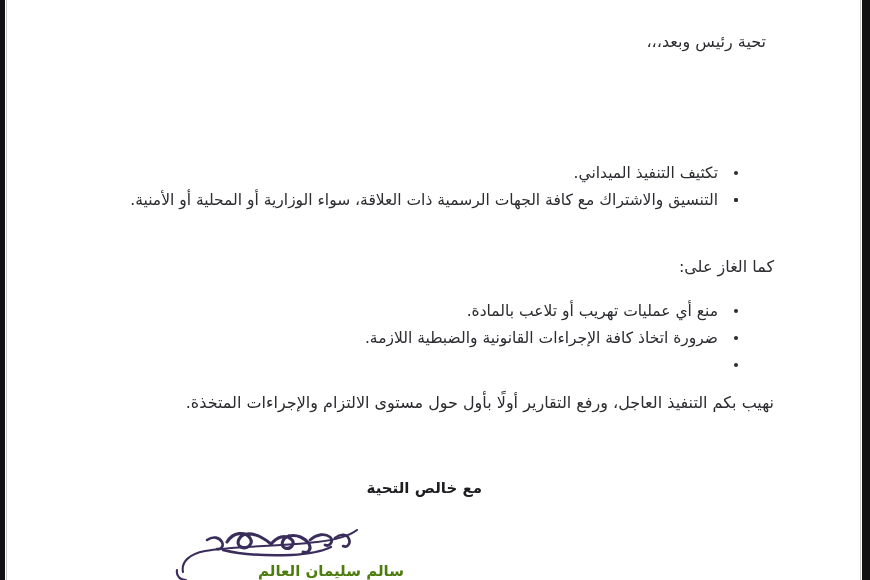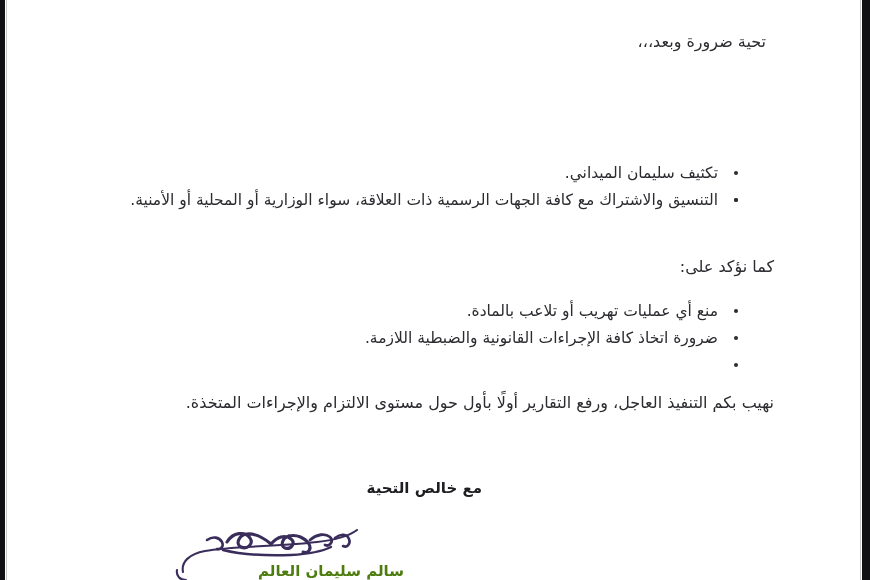--- a/index.html
+++ b/index.html
@@ -168,38 +168,38 @@
 
 <div id="page">
 
   <div class="edge-band left"></div>
   <div class="edge-hairline left"></div>
   <div class="edge-band right"></div>
   <div class="edge-hairline right"></div>
 
   <div class="doc-body">
 
-    <div class="line salutation">تحية ضرورة وبعد،،،</div>
+    <div class="line salutation">تحية رئيس وبعد،،،</div>
 
 
     <ul class="bullet-list list-one">
       <li class="bullet-item">
         <span class="bullet-dot"></span>
-        <span>تكثيف سليمان الميداني.</span>
+        <span>تكثيف التنفيذ الميداني.</span>
       </li>
       <li class="bullet-item">
         <span class="bullet-dot"></span>
       </li>
       <li class="bullet-item">
         <span class="bullet-dot"></span>
         <span>التنسيق والاشتراك مع كافة الجهات الرسمية ذات العلاقة، سواء الوزارية أو المحلية أو الأمنية.</span>
       </li>
     </ul>
 
-    <div class="line lead-two">كما نؤكد على:</div>
+    <div class="line lead-two">كما الغاز على:</div>
 
     <ul class="bullet-list list-two">
       <li class="bullet-item">
         <span class="bullet-dot"></span>
         <span>منع أي عمليات تهريب أو تلاعب بالمادة.</span>
       </li>
       <li class="bullet-item">
         <span class="bullet-dot"></span>
         <span>ضرورة اتخاذ كافة الإجراءات القانونية والضبطية اللازمة.</span>
       </li>

